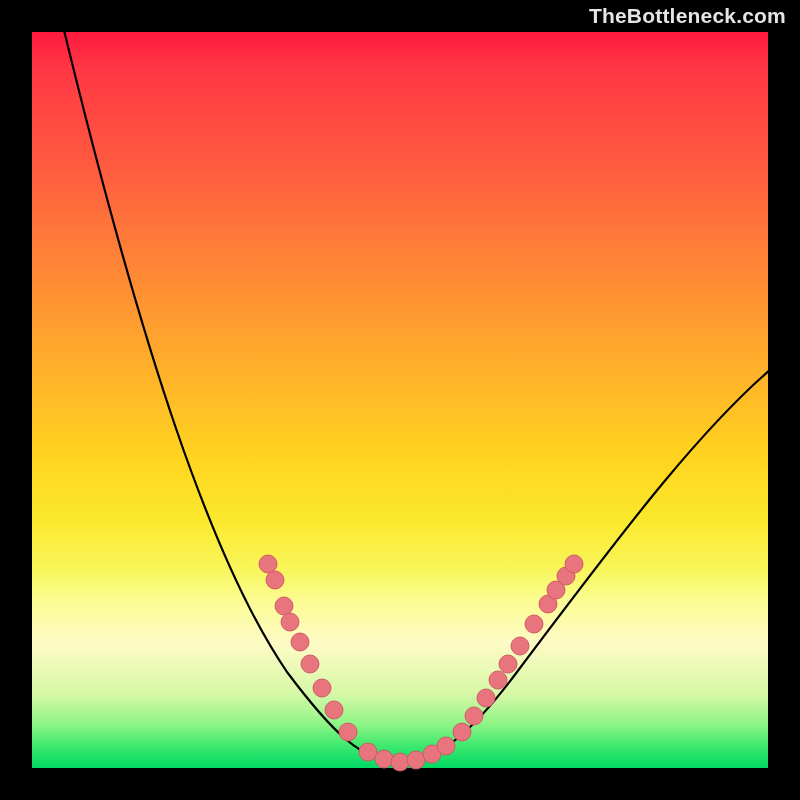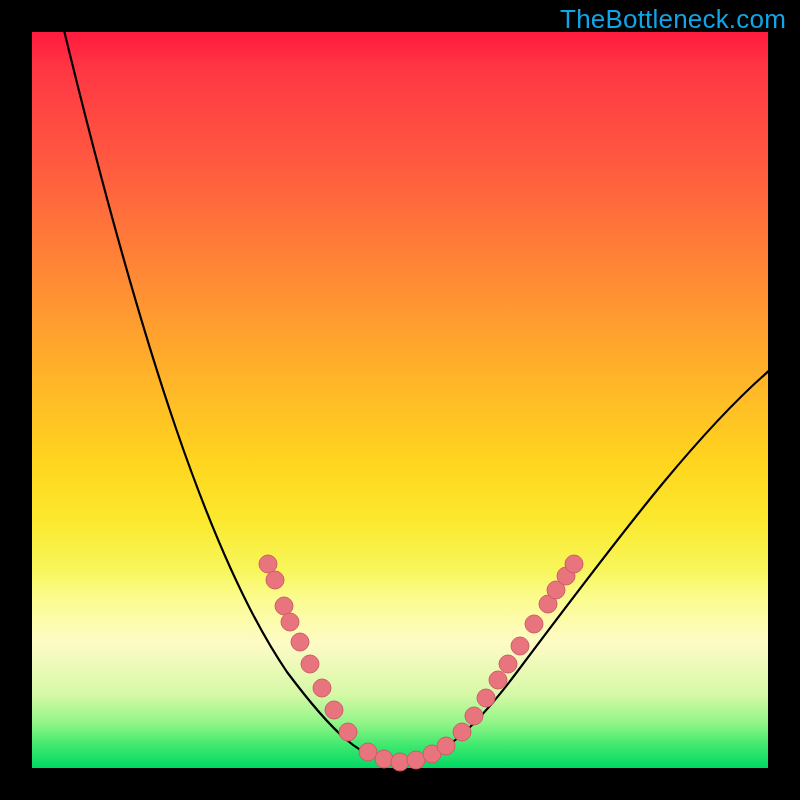--- a/index.html
+++ b/index.html
@@ -14,23 +14,23 @@
   .frame {
     position: relative;
     width: 800px;
     height: 800px;
     background: #000;
   }
   .watermark {
     position: absolute;
     top: 4px;
     right: 14px;
-    font-size: 26px;
-    font-weight: 400;
-    color: #0ea5e9;
+    font-size: 21px;
+    font-weight: 700;
+    color: #e5e5e5;
     letter-spacing: 0.2px;
     z-index: 5;
   }
   .plot {
     position: absolute;
     left: 32px;
     top: 32px;
     width: 736px;
     height: 736px;
     

